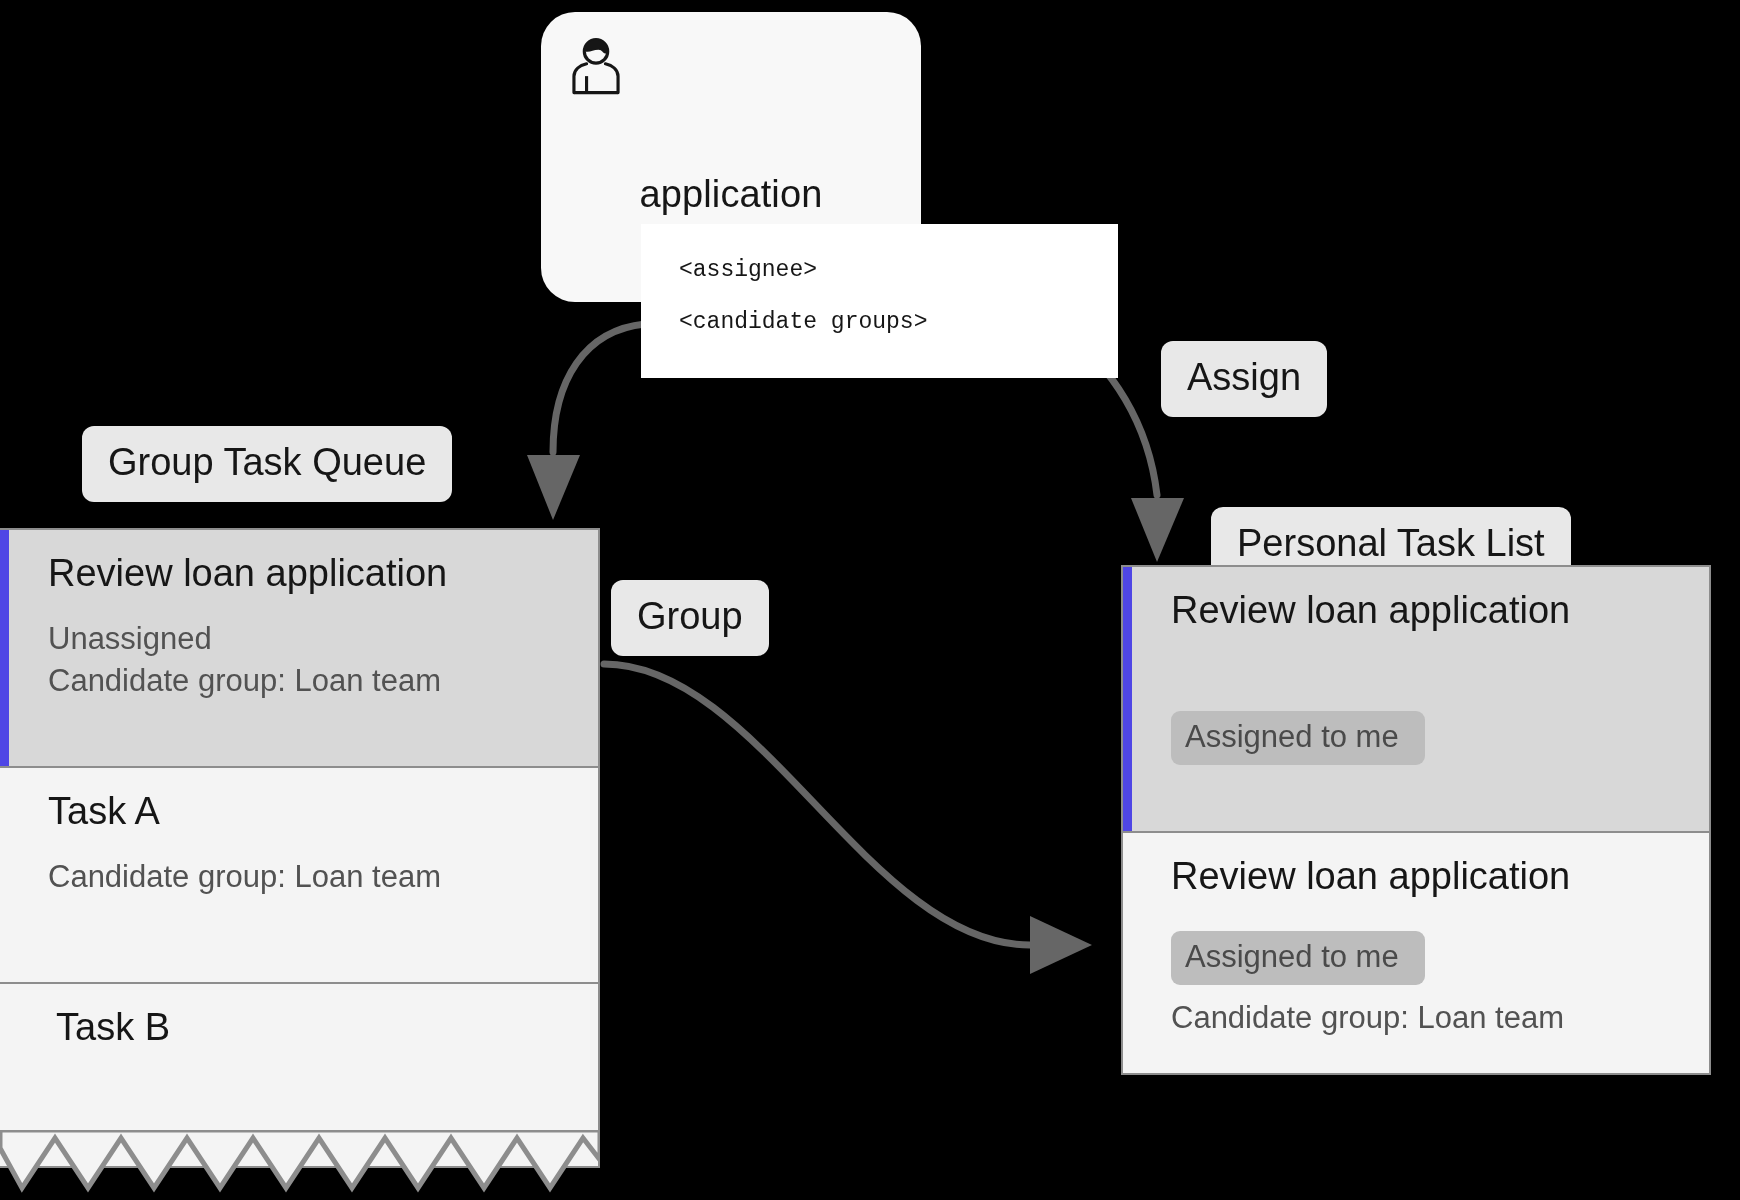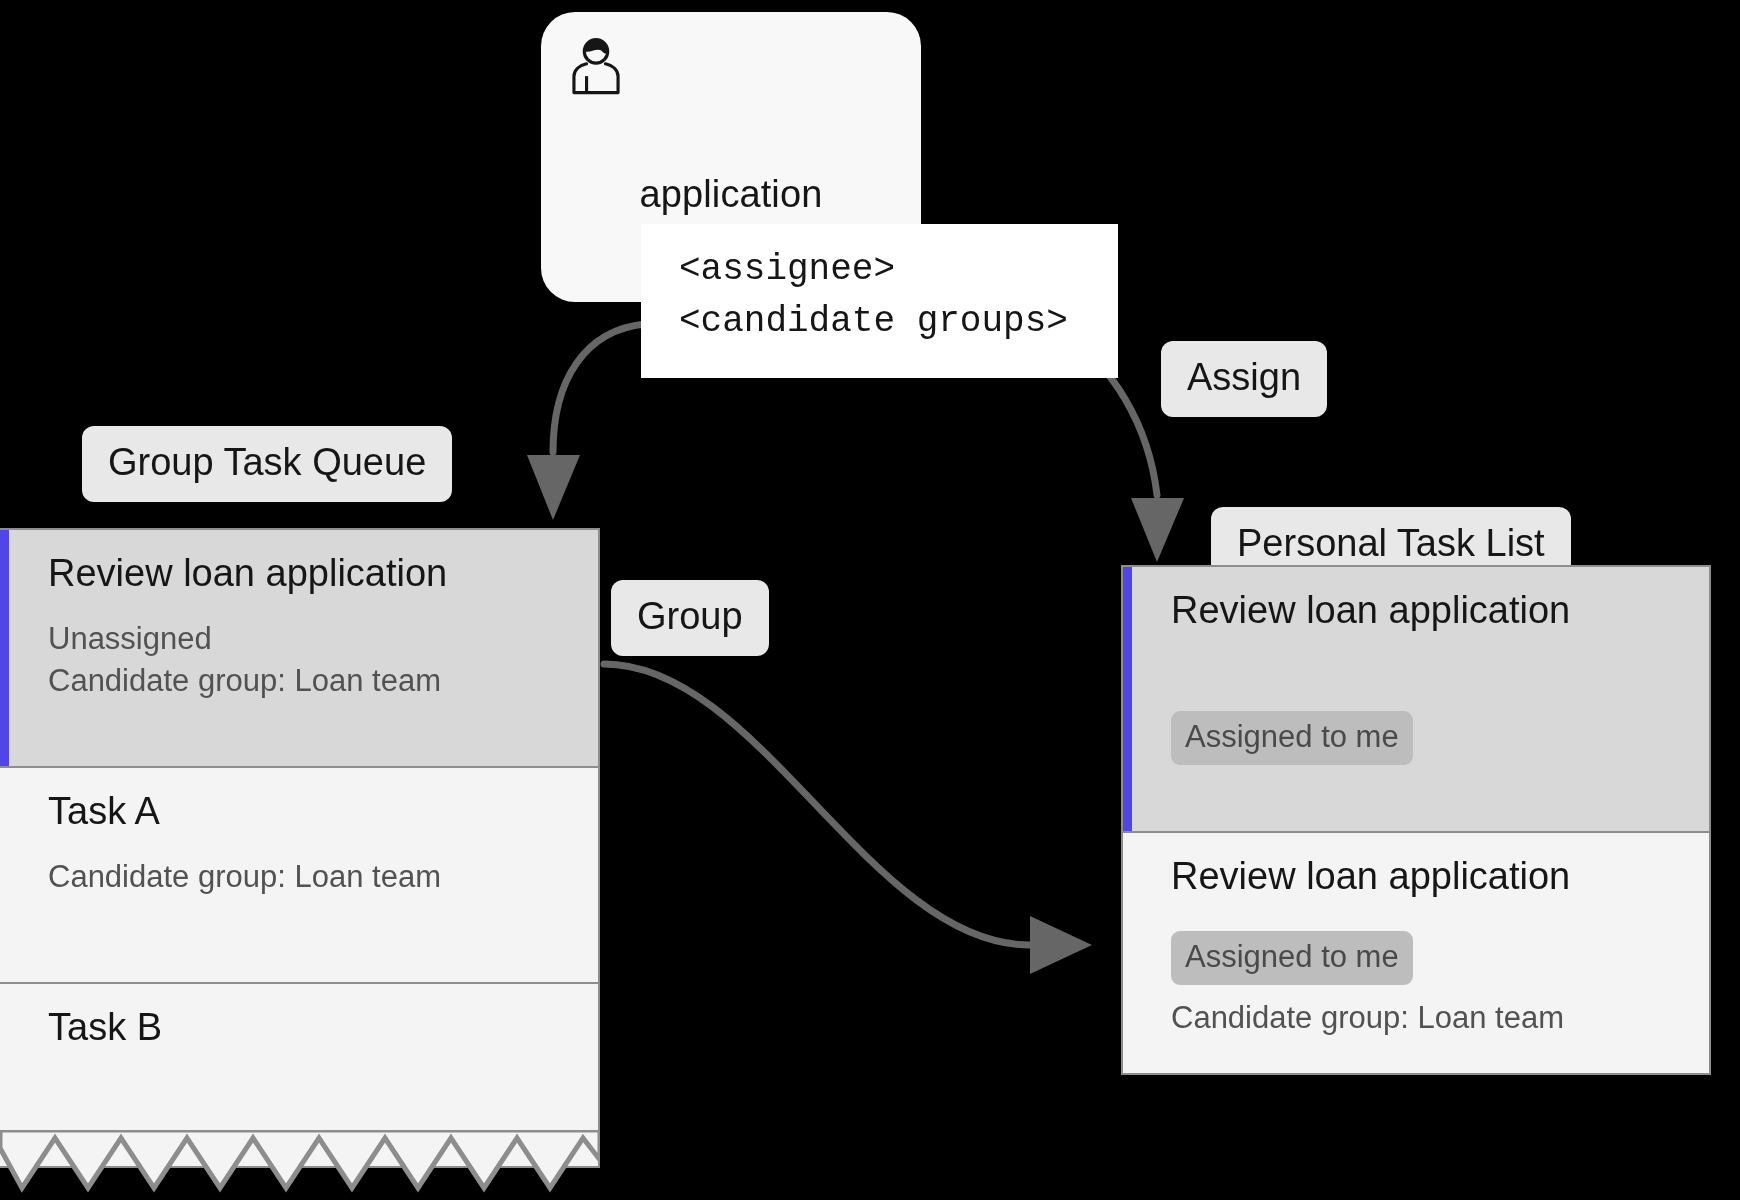--- a/index.html
+++ b/index.html
@@ -52,21 +52,21 @@
     left: 641px;
     top: 224px;
     width: 477px;
     height: 154px;
     background: #ffffff;
     box-sizing: border-box;
     padding: 20px 0 0 38px;
   }
   .prop-line {
     font-family: "Liberation Mono", "DejaVu Sans Mono", monospace;
-    font-size: 36px;
+    font-size: 23px;
     line-height: 52px;
     color: #161616;
     white-space: pre;
   }
 
   
   .pill {
     position: absolute;
     background: #e8e8e8;
     border-radius: 12px;
@@ -133,21 +133,21 @@
     line-height: 1.35;
     color: #525252;
   }
   .task-badge {
     display: inline-block;
     background: #bdbdbd;
     border-radius: 9px;
     color: #4a4a4a;
     font-size: 31px;
     line-height: 1;
-    padding: 10px 14px 13px 14px;
+    padding: 10px 26px 13px 14px;
   }
 
   
   #torn-edge {
     position: absolute;
     left: 0px;
     top: 1130px;
     width: 600px;
     height: 70px;
   }
@@ -221,21 +221,21 @@
       <div class="task-title">Review loan application</div>
       <div class="task-meta">Unassigned</div>
       <div class="task-meta">Candidate group: Loan team</div>
     </div>
 
     <div class="task-item" style="height:216px;">
       <div class="task-title">Task A</div>
       <div class="task-meta">Candidate group: Loan team</div>
     </div>
 
-    <div class="task-item" style="height:142px;border-bottom:none;">
+    <div class="task-item" style="height:142px;border-bottom:none;margin-left:8px;">
       <div class="task-title">Task B</div>
     </div>
 
   </div>
 
   <svg id="torn-edge" viewBox="0 0 600 70" preserveAspectRatio="none" xmlns="http://www.w3.org/2000/svg">
     <path d="M0,0 L0,18 L22,58 L55,8 L88,58 L121,8 L154,58 L187,8 L220,58 L253,8 L286,58 L319,8 L352,58 L385,8 L418,58 L451,8 L484,58 L517,8 L550,58 L583,8 L600,30 L600,0 Z" fill="#f4f4f4" stroke="#8d8d8d" stroke-width="5" stroke-linejoin="miter"></path>
   </svg>
 
   <div class="task-card" id="personal-task-list-card">

